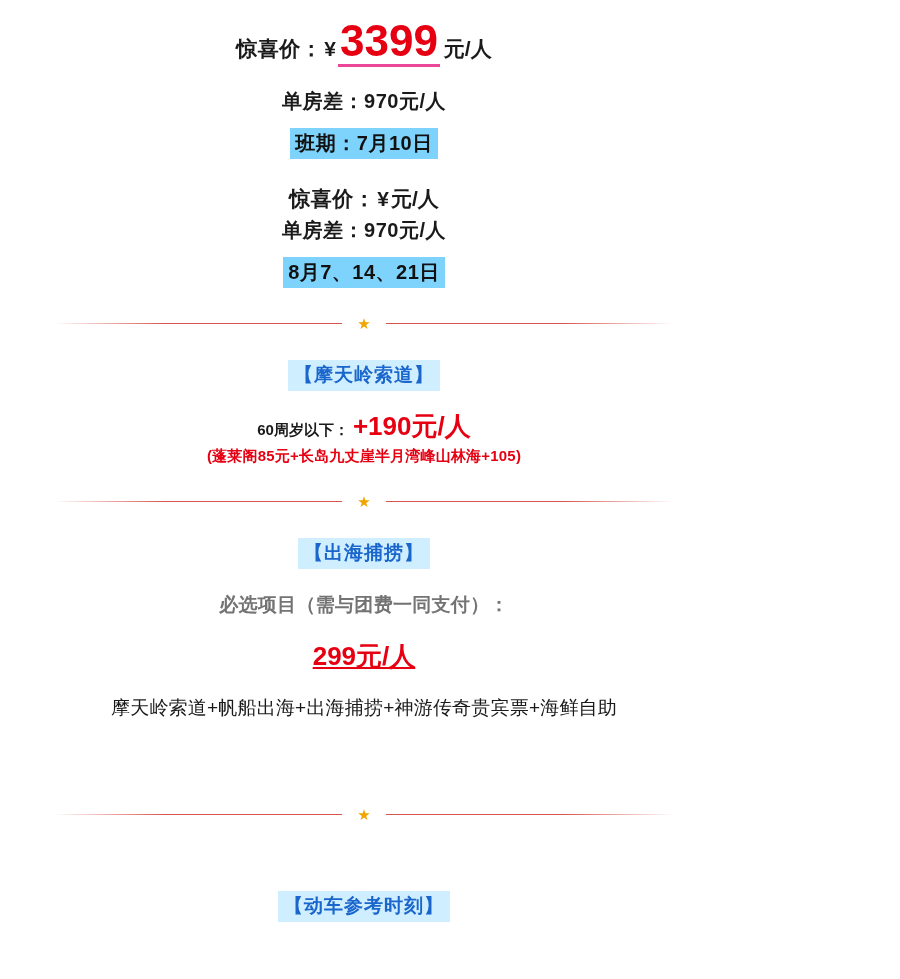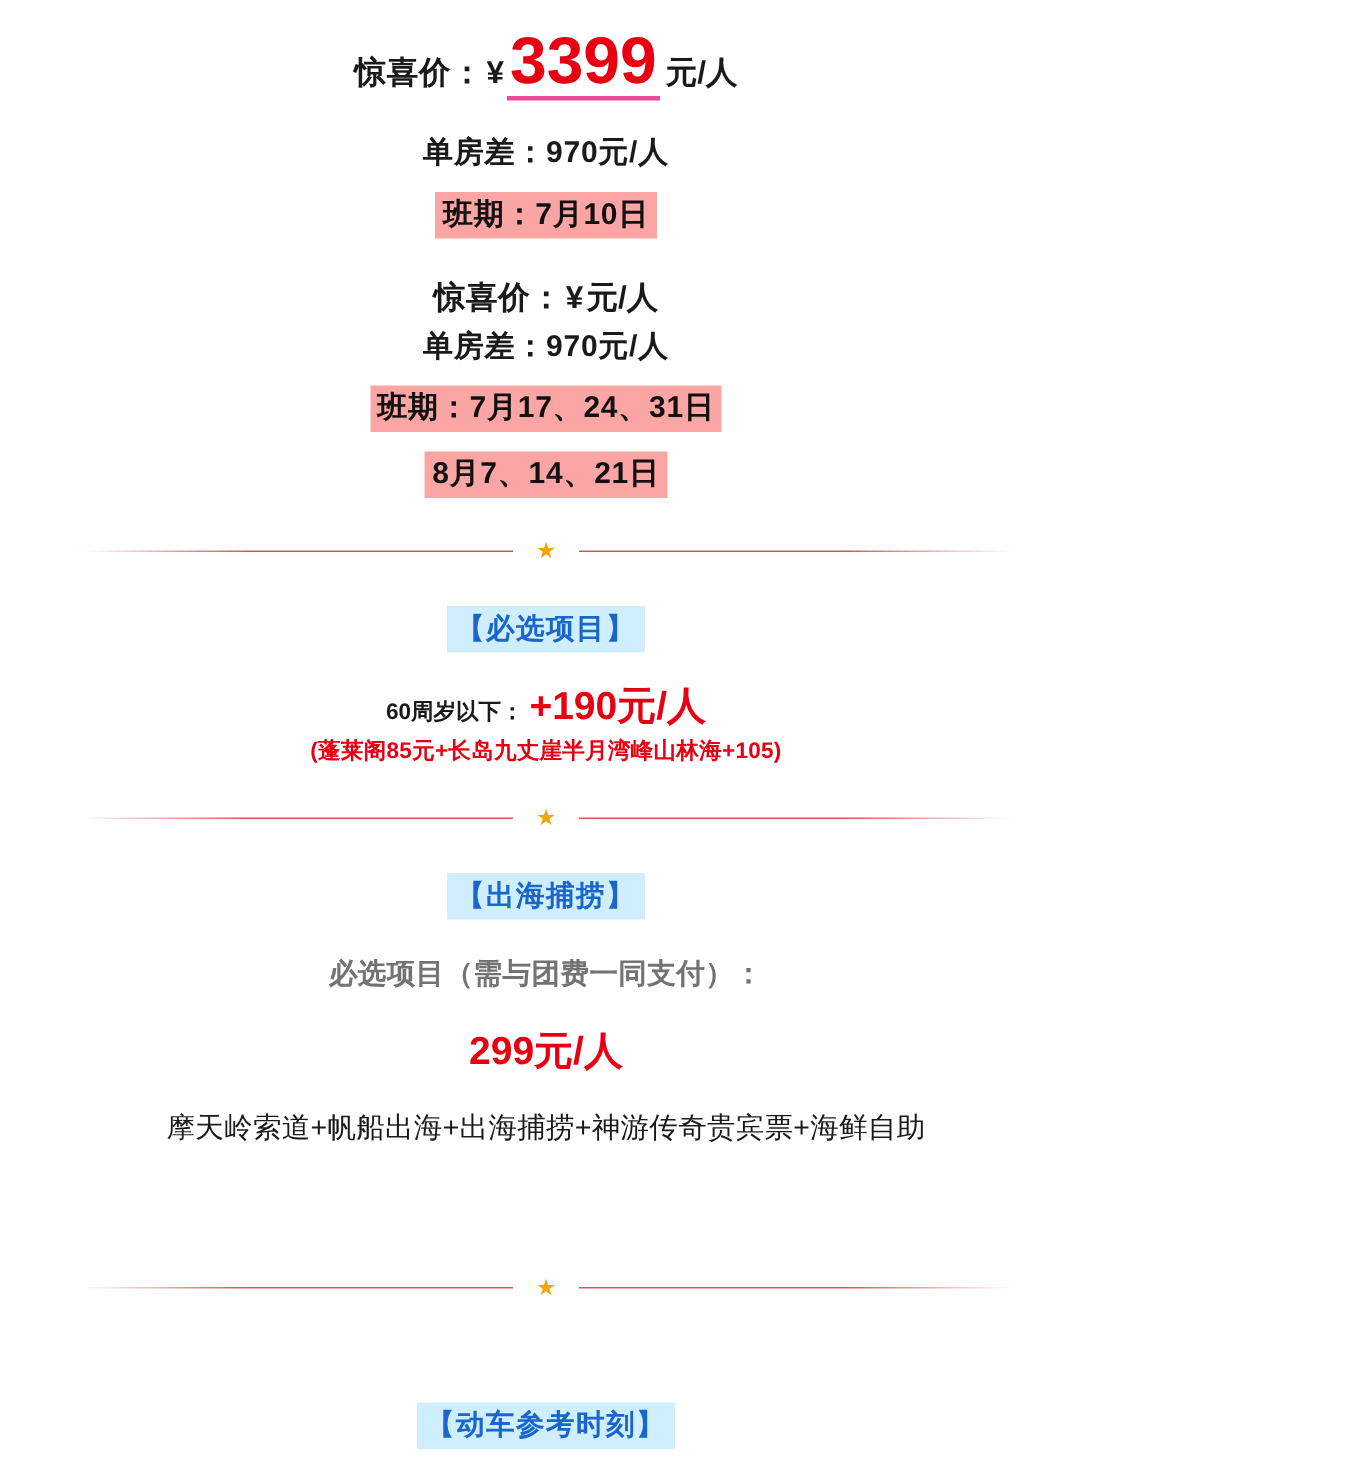--- a/index.html
+++ b/index.html
@@ -66,21 +66,21 @@
     margin-top: 8px;
     letter-spacing: 0.5px;
   }
 
   .date-line {
     margin-top: 13px;
     font-size: 0;
   }
   .date-hl {
     display: inline-block;
-    background: #fca5a5;
+    background: #7dd3fc;
     font-size: 20px;
     font-weight: bold;
     color: #111111;
     padding: 2px 5px 3px 5px;
     letter-spacing: 0.5px;
     line-height: 1.3;
   }
 
   .block-gap { height: 29px; }
 
@@ -157,20 +157,21 @@
     font-size: 19px;
     font-weight: bold;
     color: #737373;
     letter-spacing: 0.3px;
   }
   .req-price {
     margin-top: 21px;
     font-size: 26px;
     font-weight: bold;
     color: #e60012;
+    text-decoration: underline;
   }
   .req-items {
     margin-top: 21px;
     font-size: 19px;
     color: #1a1a1a;
     letter-spacing: 0.2px;
   }
 
   .spacer-lg { height: 58px; }
   .spacer-md { height: 40px; }
@@ -196,34 +197,31 @@
   <div class="block-gap"></div>
 
   <div class="offer">
     <div class="price-line">
       <span class="price-label">惊喜价：</span>
       <span class="price-yen">¥</span>
       <span class="price-unit">元/人</span>
     </div>
     <div class="sub-line">单房差：970元/人</div>
     <div class="date-line">
-      <span class="date-hl">班期：7月17、24、31日</span>
-    </div>
-    <div class="date-line">
       <span class="date-hl">8月7、14、21日</span>
     </div>
   </div>
 
   <div class="divider">
     <div class="rule"></div>
     <div class="star">★</div>
   </div>
 
   <div class="section-head">
-    <span class="hl">【必选项目】</span>
+    <span class="hl">【摩天岭索道】</span>
   </div>
   <div class="ticket-line">
     <span class="ticket-label">60周岁以下：</span><span class="ticket-value">+190元/人</span>
   </div>
   <div class="ticket-note">(蓬莱阁85元+长岛九丈崖半月湾峰山林海+105)</div>
 
   <div class="divider">
     <div class="rule"></div>
     <div class="star">★</div>
   </div>

